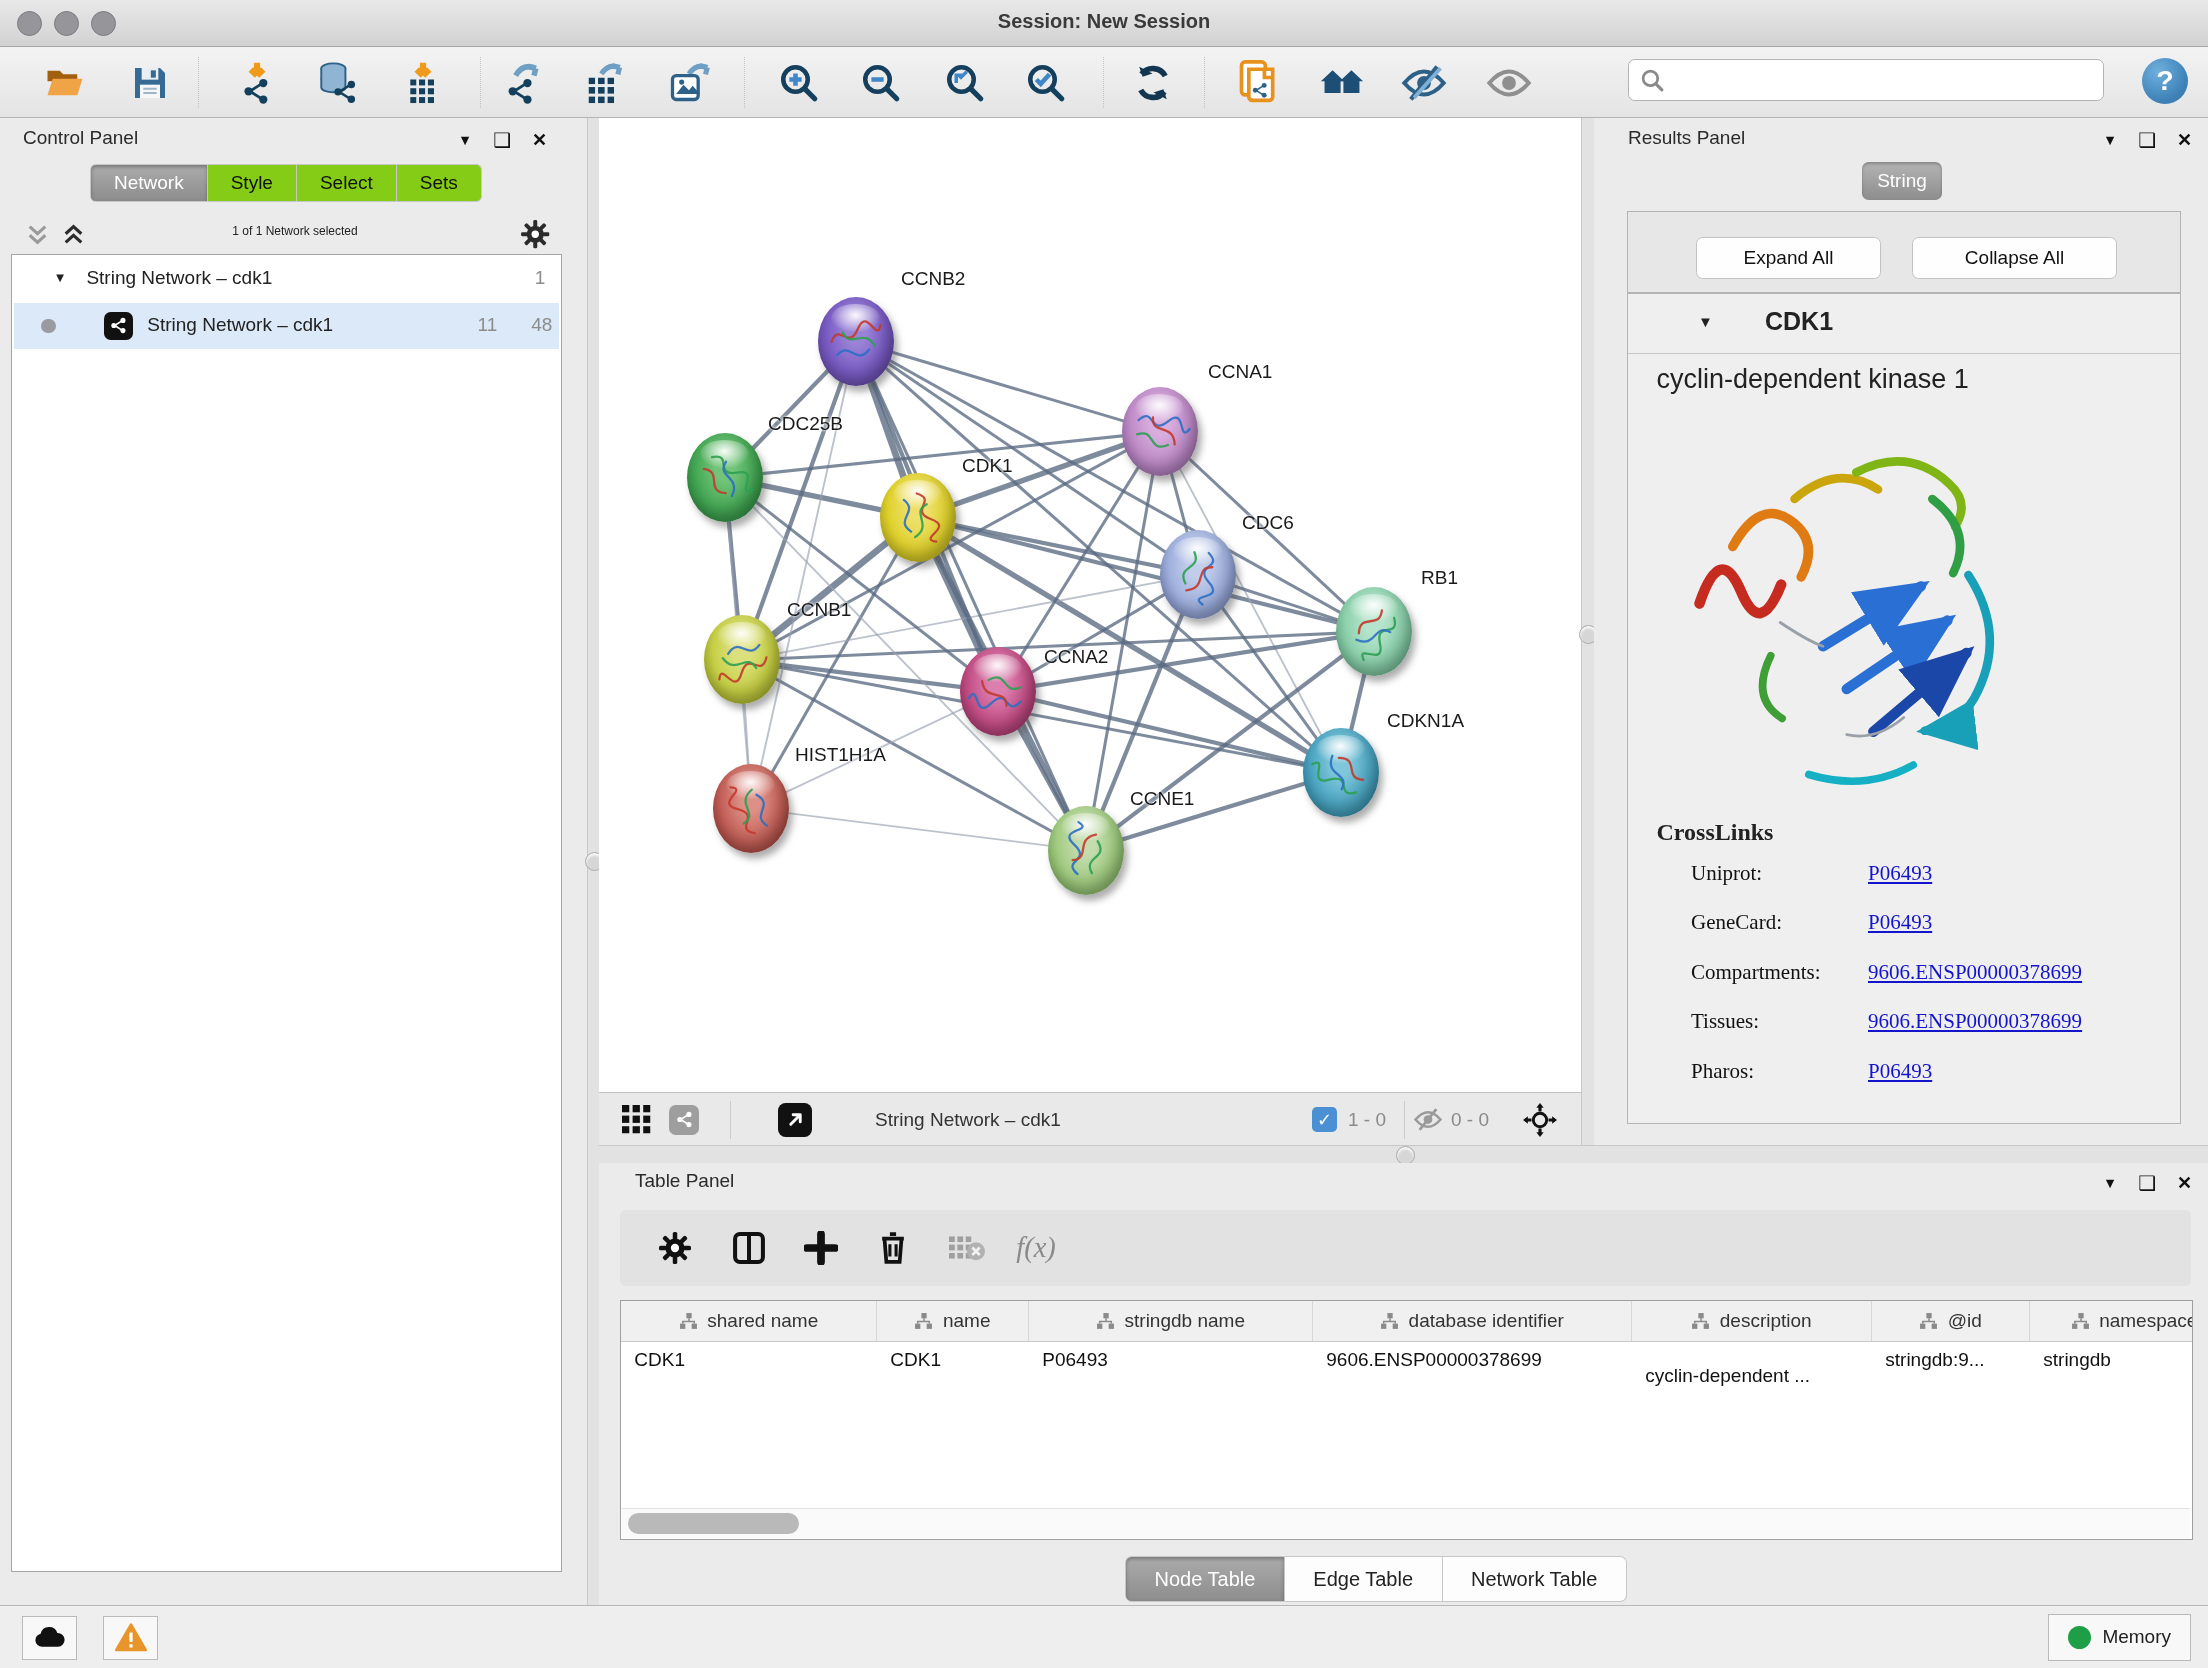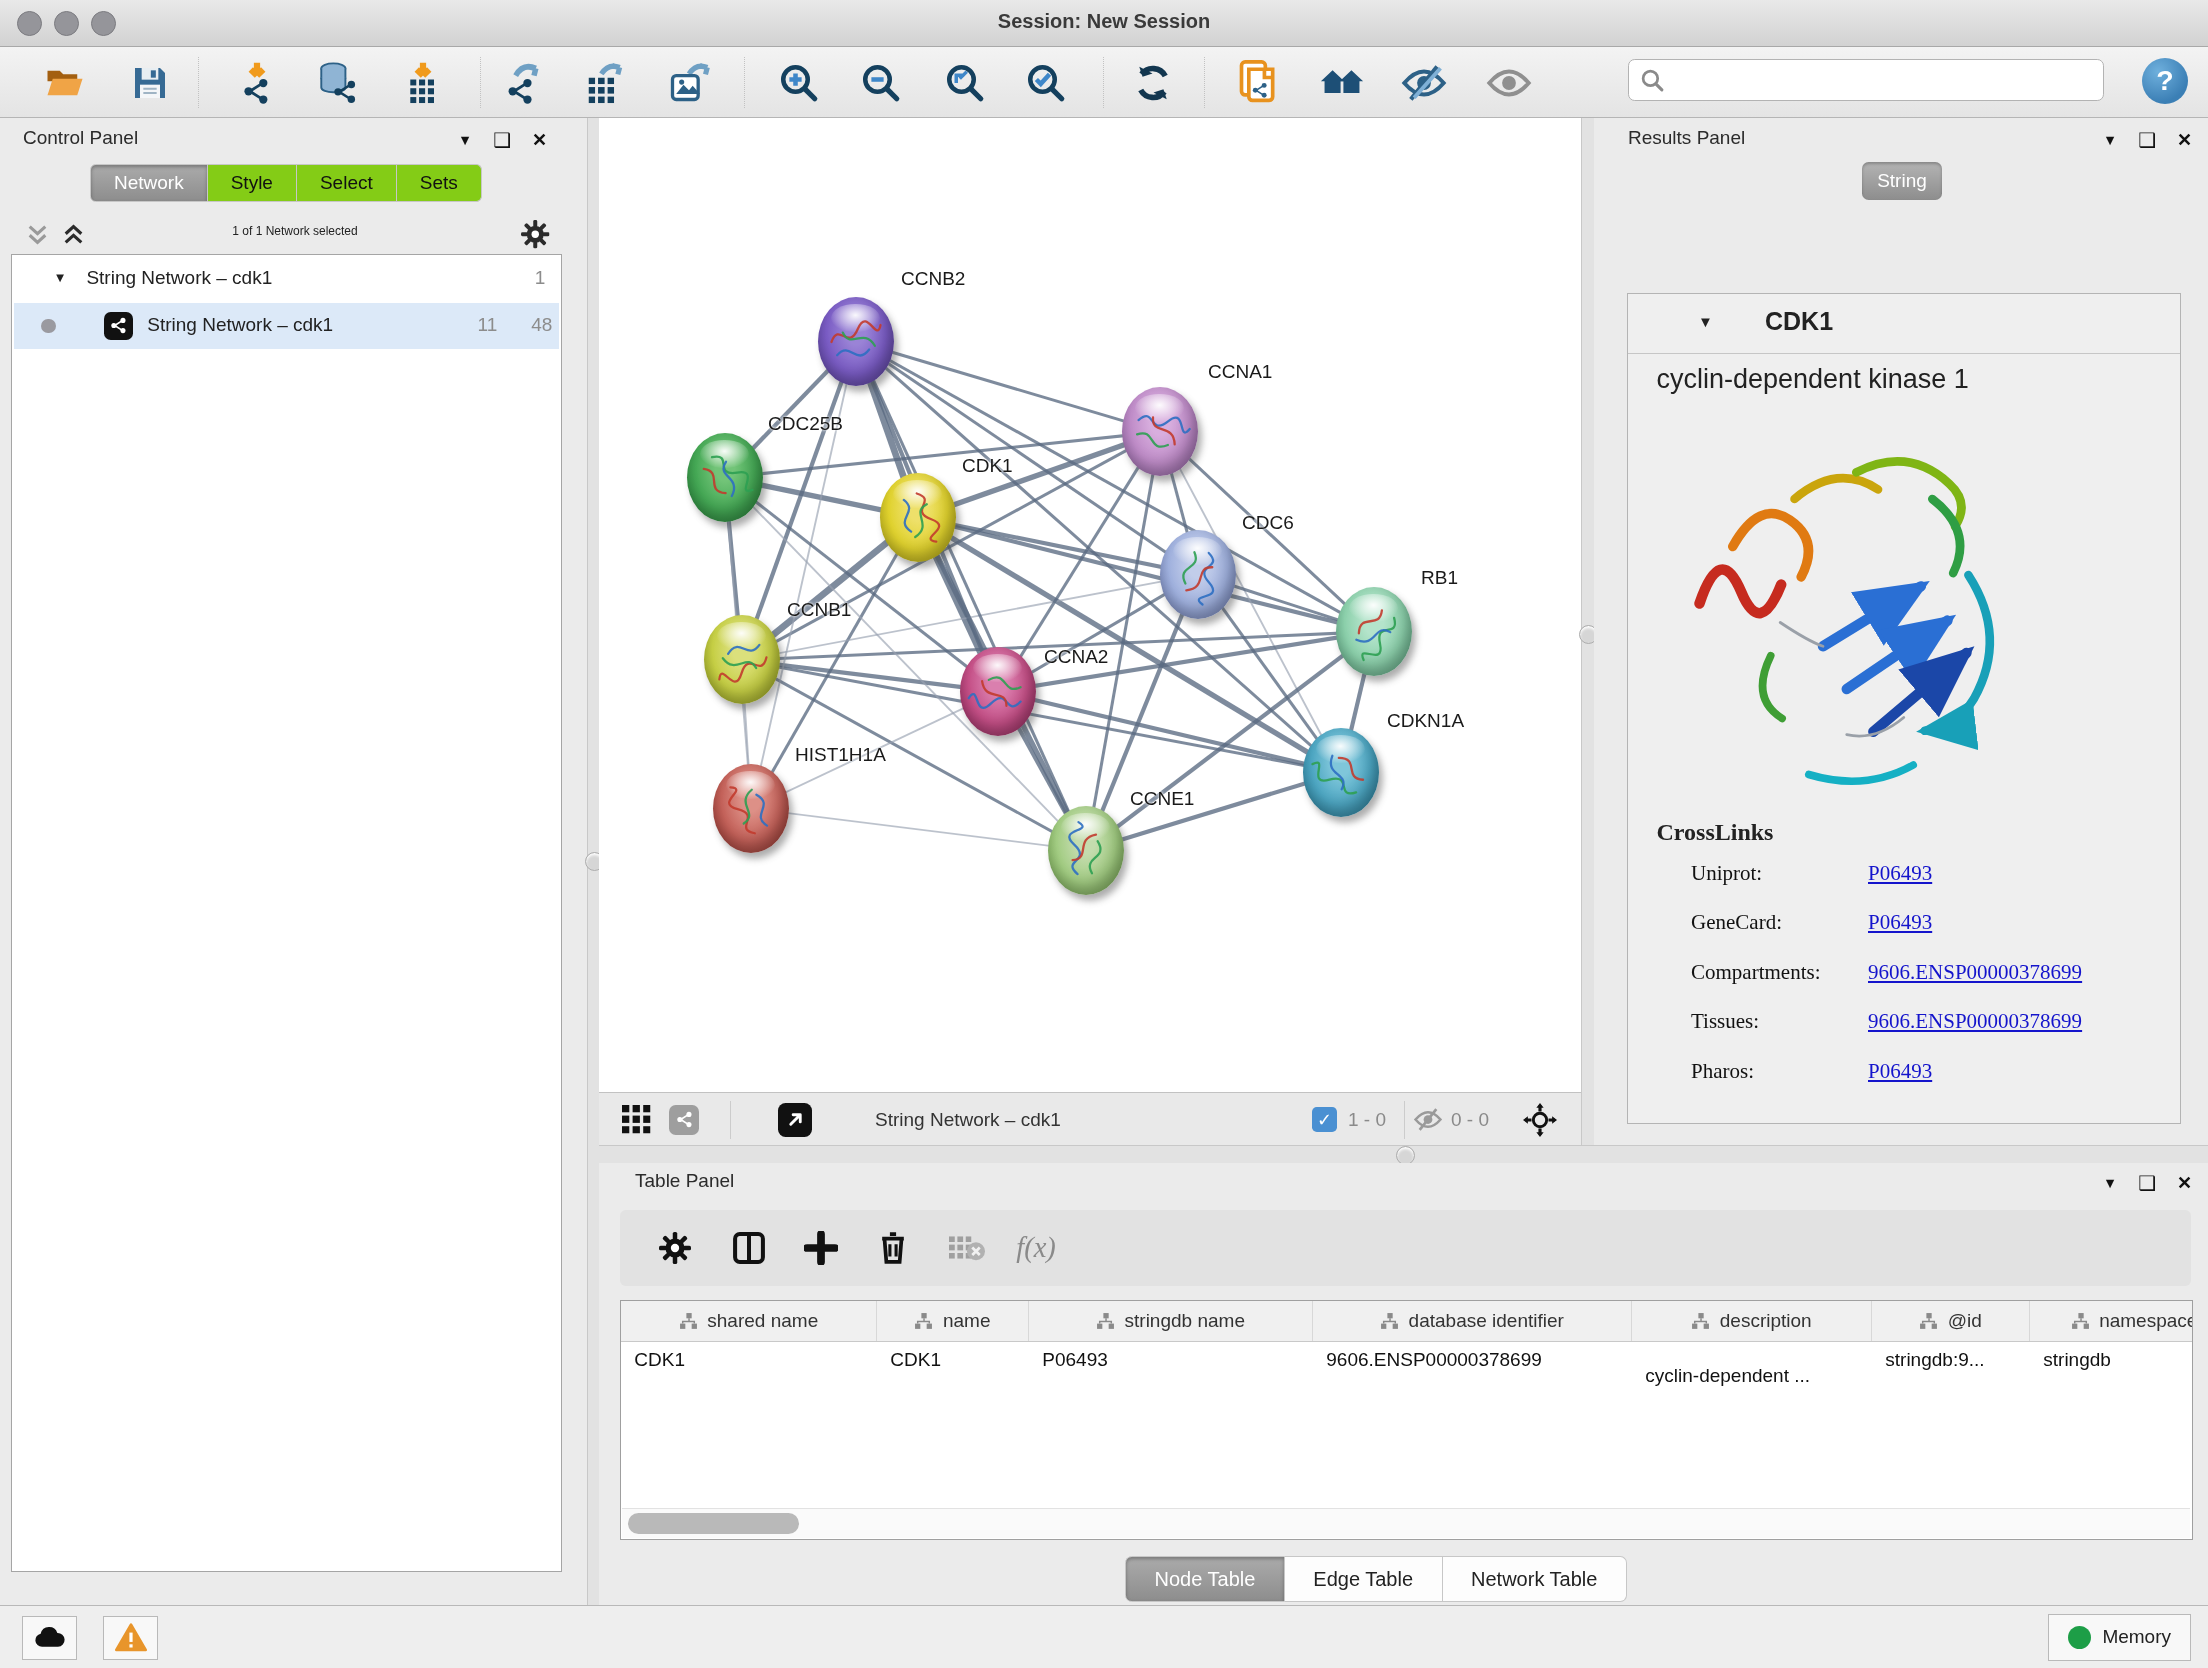--- a/index.html
+++ b/index.html
@@ -597,20 +597,24 @@
 
   <div class="abs results-panel">
     <div class="abs panel-title" style="left:34px;top:8.6px">Results Panel</div>
     <div class="panel-icons" style="left:509px;top:9.5px">
       <span class="caret">▼</span>
       <span class="pi" style="font-size:20px">❑</span>
       <span class="pi" style="font-weight:bold">✕</span>
     </div>
     <div class="string-tab">String</div>
 
+    <div class="rp-box1">
+      <div class="rp-btn" style="left:68px;width:183px">Expand All</div>
+      <div class="rp-btn" style="left:284px;width:203px">Collapse All</div>
+    </div>
 
     <div class="rp-box2">
       <div class="cdk1-head">
         <span class="abs" style="left:70px;top:19px;font-size:15px">▼</span>
         <span class="abs" style="left:137px;top:13.3px;font-size:25px;font-weight:bold">CDK1</span>
       </div>
       <div class="abs" style="left:28.5px;top:70px;font-size:27px">cyclin-dependent kinase 1</div>
 
       <svg class="abs" style="left:38px;top:110px" width="390" height="399" viewBox="0 0 410 420">
         <defs>

